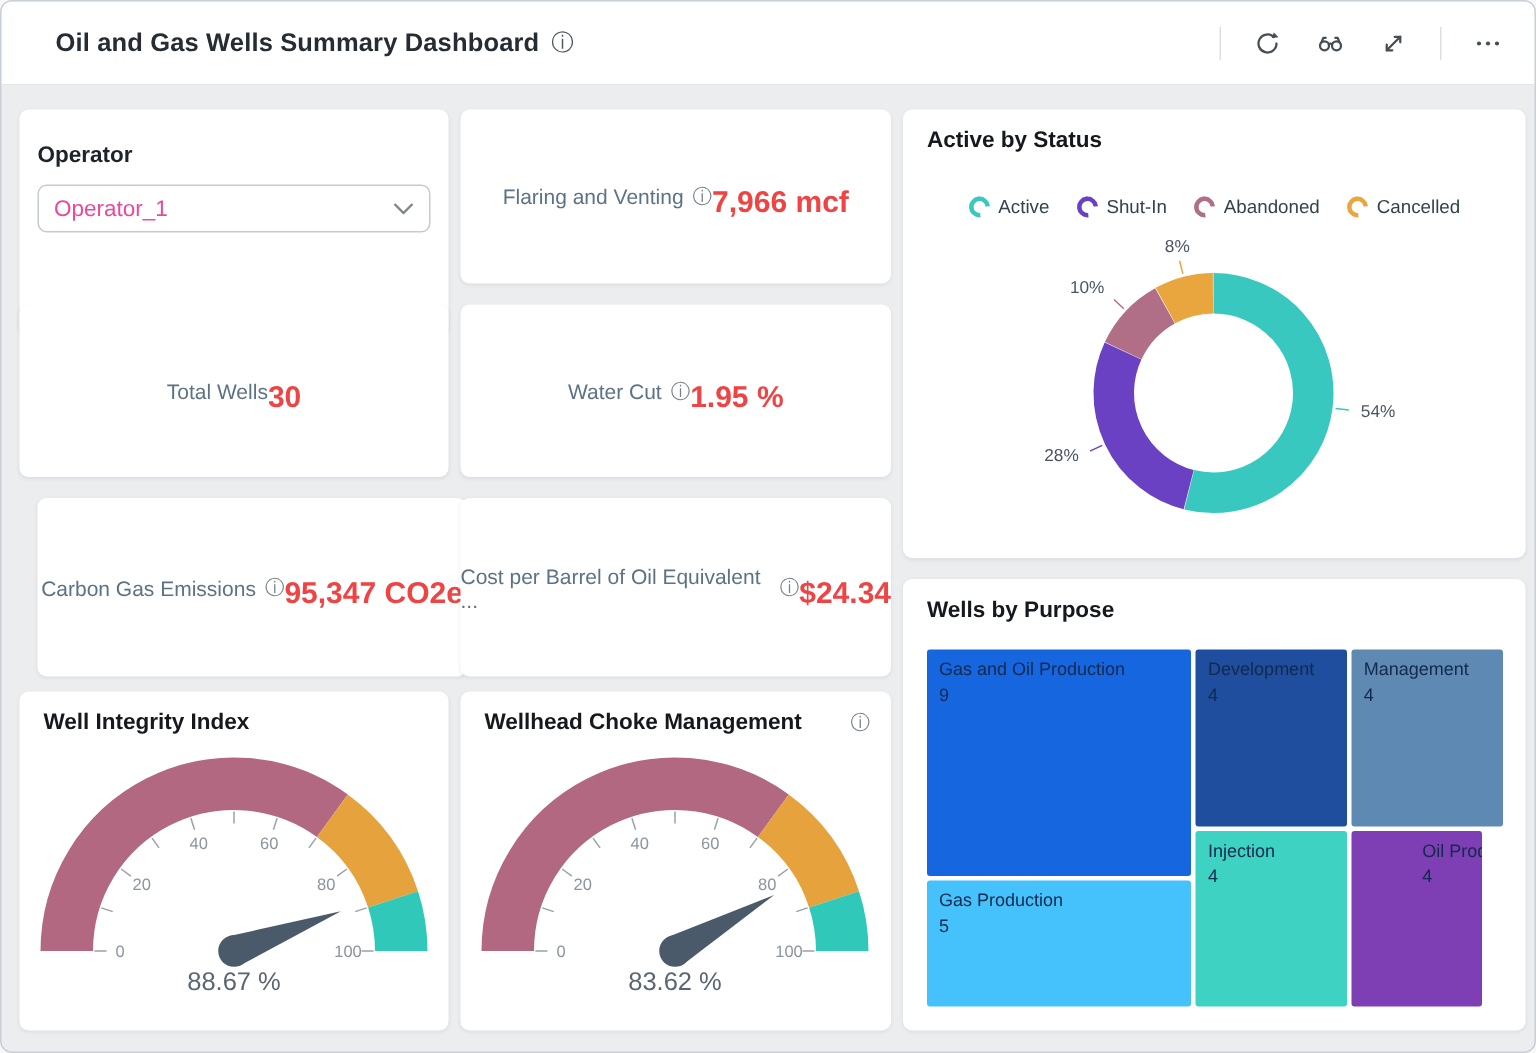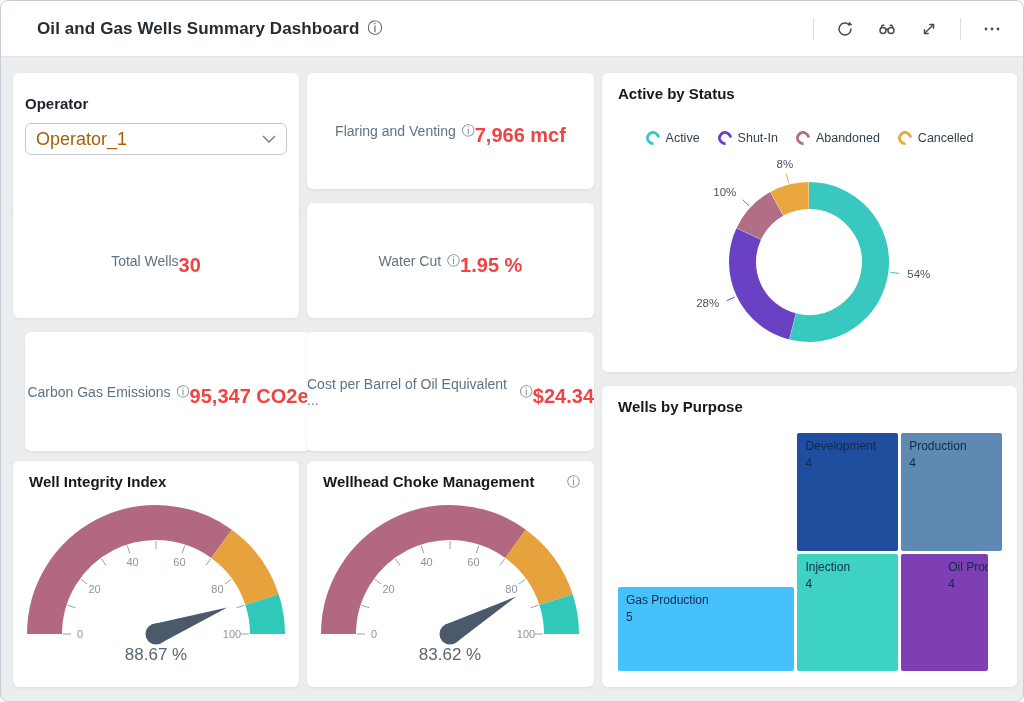--- a/index.html
+++ b/index.html
@@ -16,21 +16,21 @@
   
   .card{position:absolute;background:#fff;border-radius:6px;box-shadow:0 1px 3px rgba(20,30,40,.07);box-sizing:border-box;}
   .ctitle{position:absolute;left:16px;top:12px;font-size:15px;font-weight:700;color:#15191e;}
   .metric{display:flex;flex-direction:row;align-items:center;justify-content:center;}
   .mtitle{font-size:14px;color:#5d7384;display:flex;align-items:center;gap:6px;}
   .mvalue{margin-top:9px;font-size:20px;font-weight:700;color:#ef4444;}
   .info{font-size:13px;color:#76818b;}
   
   .flabel{position:absolute;left:12px;top:22px;font-size:15px;font-weight:700;color:#1d232a;}
   .select{position:absolute;left:12px;right:12px;top:50px;height:30px;border:1px solid #c4cad1;border-radius:6px;display:flex;align-items:center;justify-content:space-between;padding:0 10px;cursor:pointer;background:#fff;}
-  .selval{font-size:18px;color:#a16207;}
+  .selval{font-size:15px;color:#ec4899;}
   
   .legend{position:absolute;left:0;right:0;top:58px;display:flex;justify-content:center;gap:18px;font-size:12.5px;color:#33424d;}
   .leg{display:flex;align-items:center;cursor:pointer;}
   .ring{display:inline-block;width:8px;height:8px;border:3px solid;border-radius:50%;transform:rotate(40deg);margin-right:6px;}
   
   .tmap{position:absolute;left:16px;top:47px;width:384px;height:238px;}
   .tile{position:absolute;border-radius:2px;box-sizing:border-box;padding:5px 8px;overflow:hidden;cursor:pointer;}
   .tname{font-size:12px;color:#13294d;line-height:1.45;white-space:nowrap;}
   .tval{font-size:12px;color:#13294d;line-height:1.45;}
   .cinfo-tr{position:absolute;right:14px;top:12px;}
@@ -219,34 +219,38 @@
         <text x="134.29004314012315" y="42.59893072491714" text-anchor="end" font-size="11.5" fill="#4a5560">10%</text>
         <path d="M174.96338067223599,50.72560577708304 A66.5,66.5 0 0 1 206.6518084052106,42.50091156554612" fill="none" stroke="#eaa63e" stroke-width="27"></path>
         <line x1="186.60742925248186" y1="29.57618078745226" x2="184.36922026799817" y2="20.858932337294576" stroke="#eaa63e" stroke-width="1"></line>
         <text x="182.87708094500903" y="15.047433370522796" text-anchor="middle" font-size="11.5" fill="#4a5560">8%</text>
       </svg>
   </div>
 
   <div class="card" style="left:601px;top:385px;width:415px;height:301px;">
     <div class="ctitle">Wells by Purpose</div>
     <div class="tmap">
+        <div class="tile" style="left: 0px; top: 0px; width: 176.4px; height: 151.071px; background: rgb(22, 102, 224);">
+          <div class="tname">Gas and Oil Production</div>
+          <div class="tval">9</div>
+        </div>
         <div class="tile" style="left: 0px; top: 154.071px; width: 176.4px; height: 83.9286px; background: rgb(69, 193, 252);">
           <div class="tname">Gas Production</div>
           <div class="tval">5</div>
         </div>
         <div class="tile" style="left: 179.4px; top: 0px; width: 100.8px; height: 117.5px; background: rgb(30, 78, 157);">
           <div class="tname">Development</div>
           <div class="tval">4</div>
         </div>
         <div class="tile" style="left: 179.4px; top: 120.5px; width: 100.8px; height: 117.5px; background: rgb(62, 210, 194);">
           <div class="tname">Injection</div>
           <div class="tval">4</div>
         </div>
         <div class="tile" style="left: 283.2px; top: 0px; width: 100.8px; height: 117.5px; background: rgb(93, 137, 179);">
-          <div class="tname">Production</div>
+          <div class="tname">Management</div>
           <div class="tval">4</div>
         </div>
         <div class="tile" style="left: 283.2px; top: 120.5px; width: 87px; height: 117.5px; background: rgb(126, 63, 180); padding-left: 47px;">
           <div class="tname">Oil Production</div>
           <div class="tval">4</div>
         </div>
       </div>
   </div>
 
 </div>

